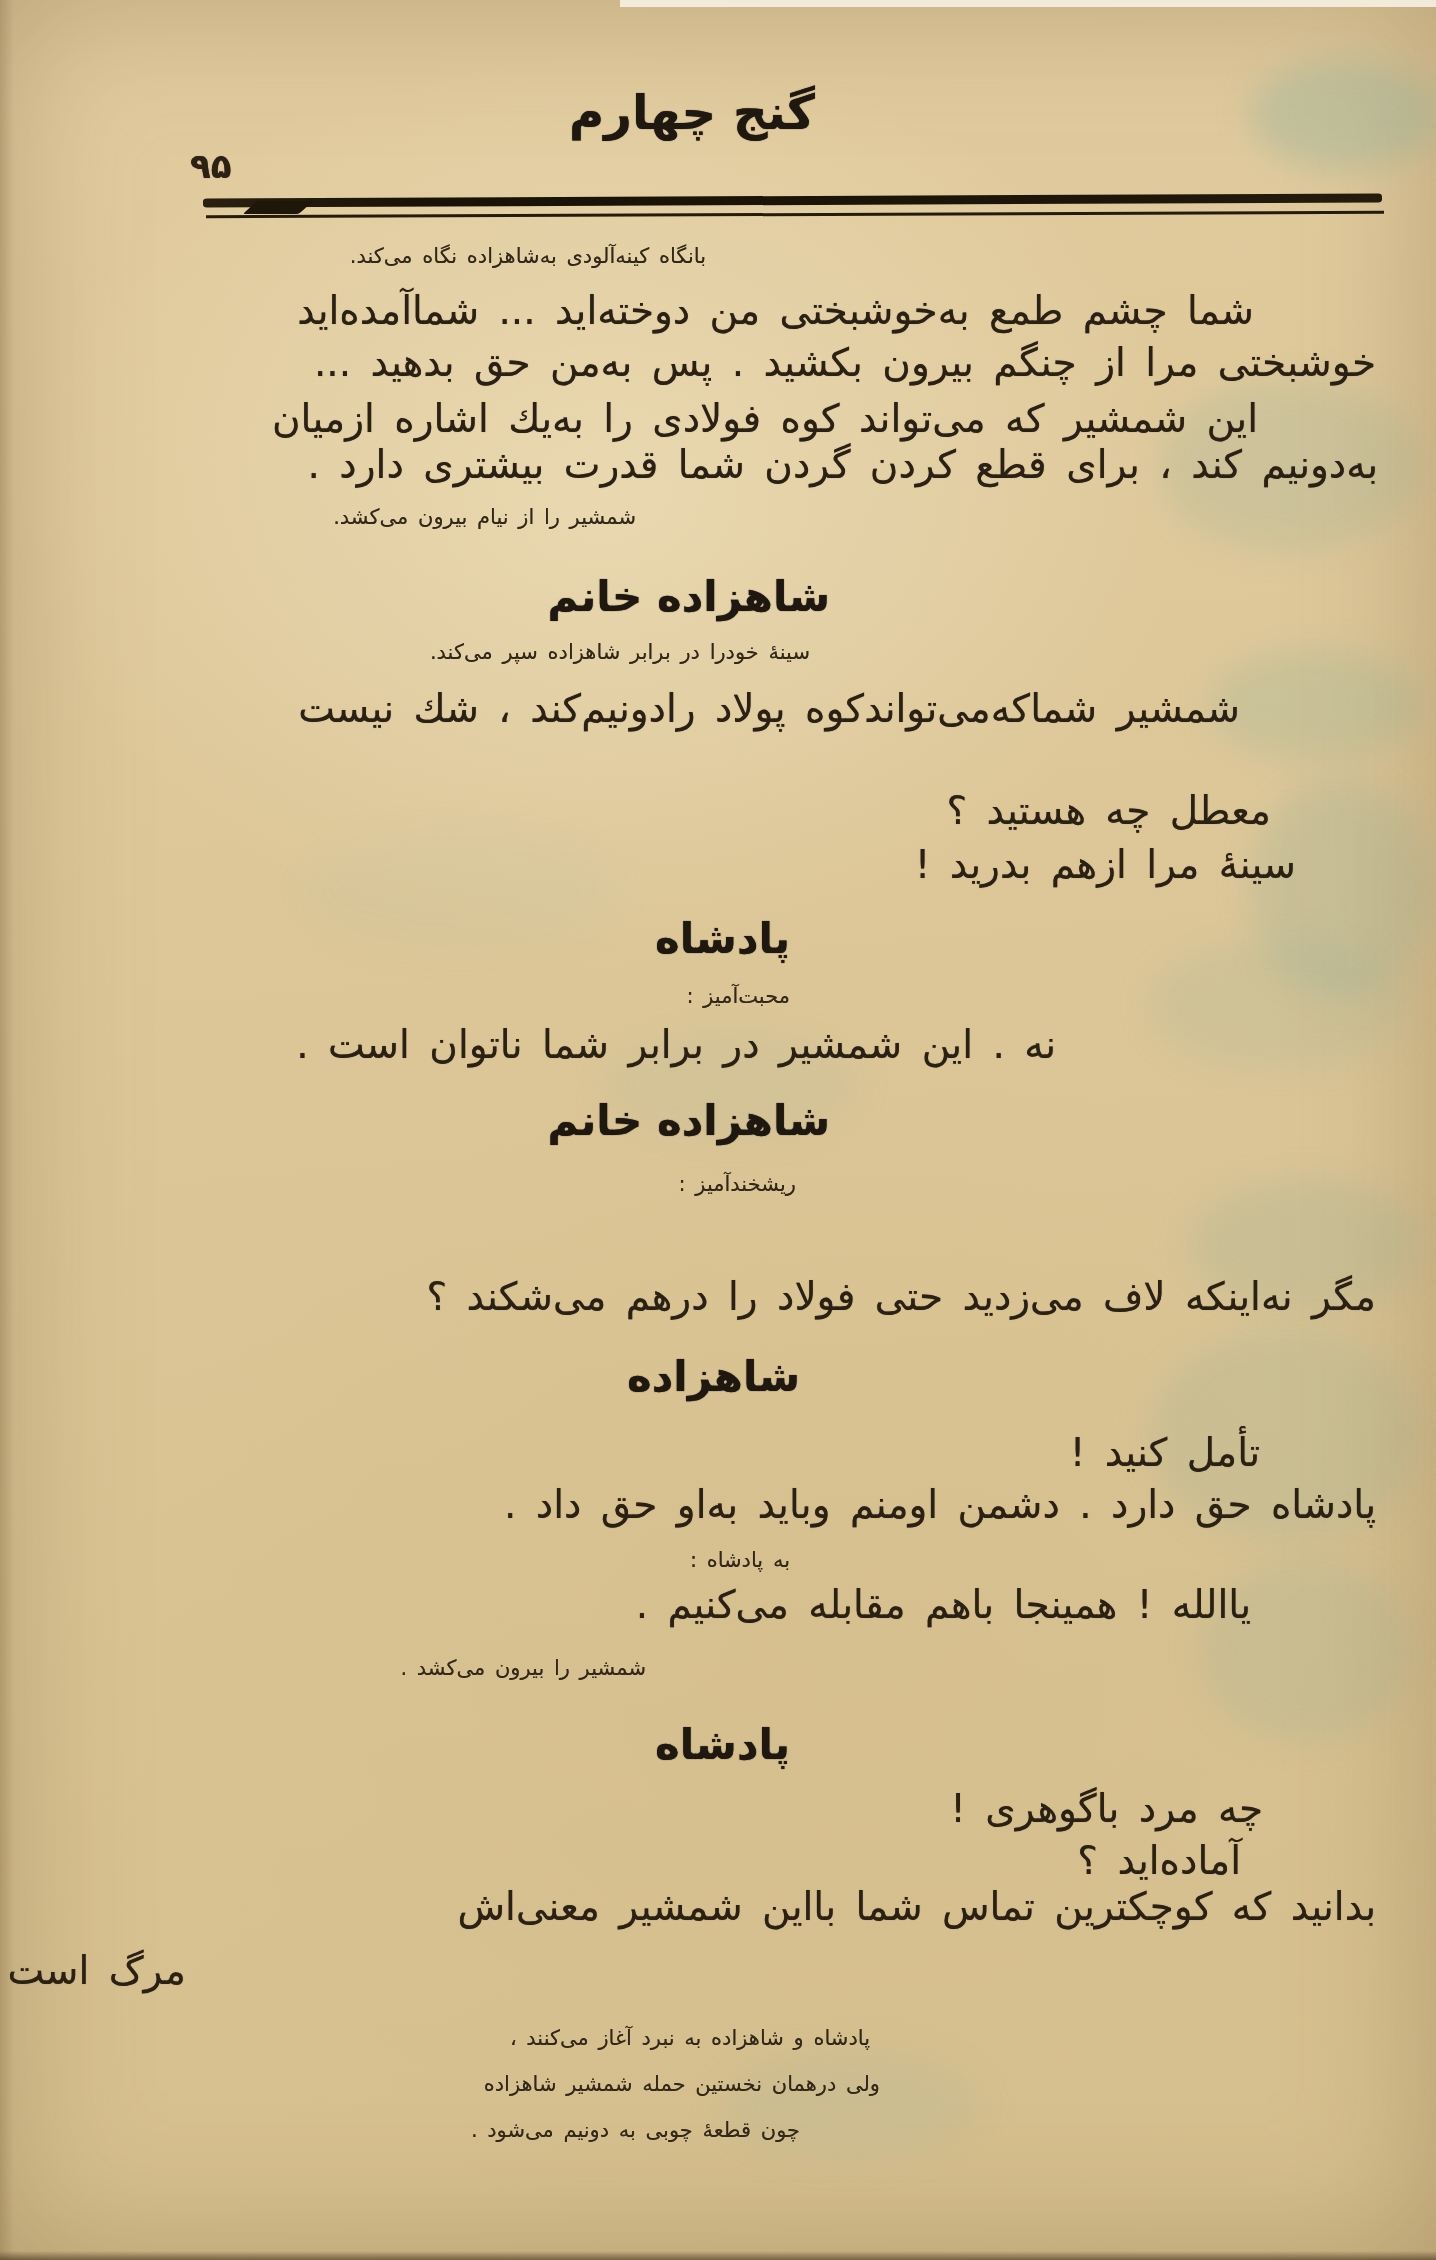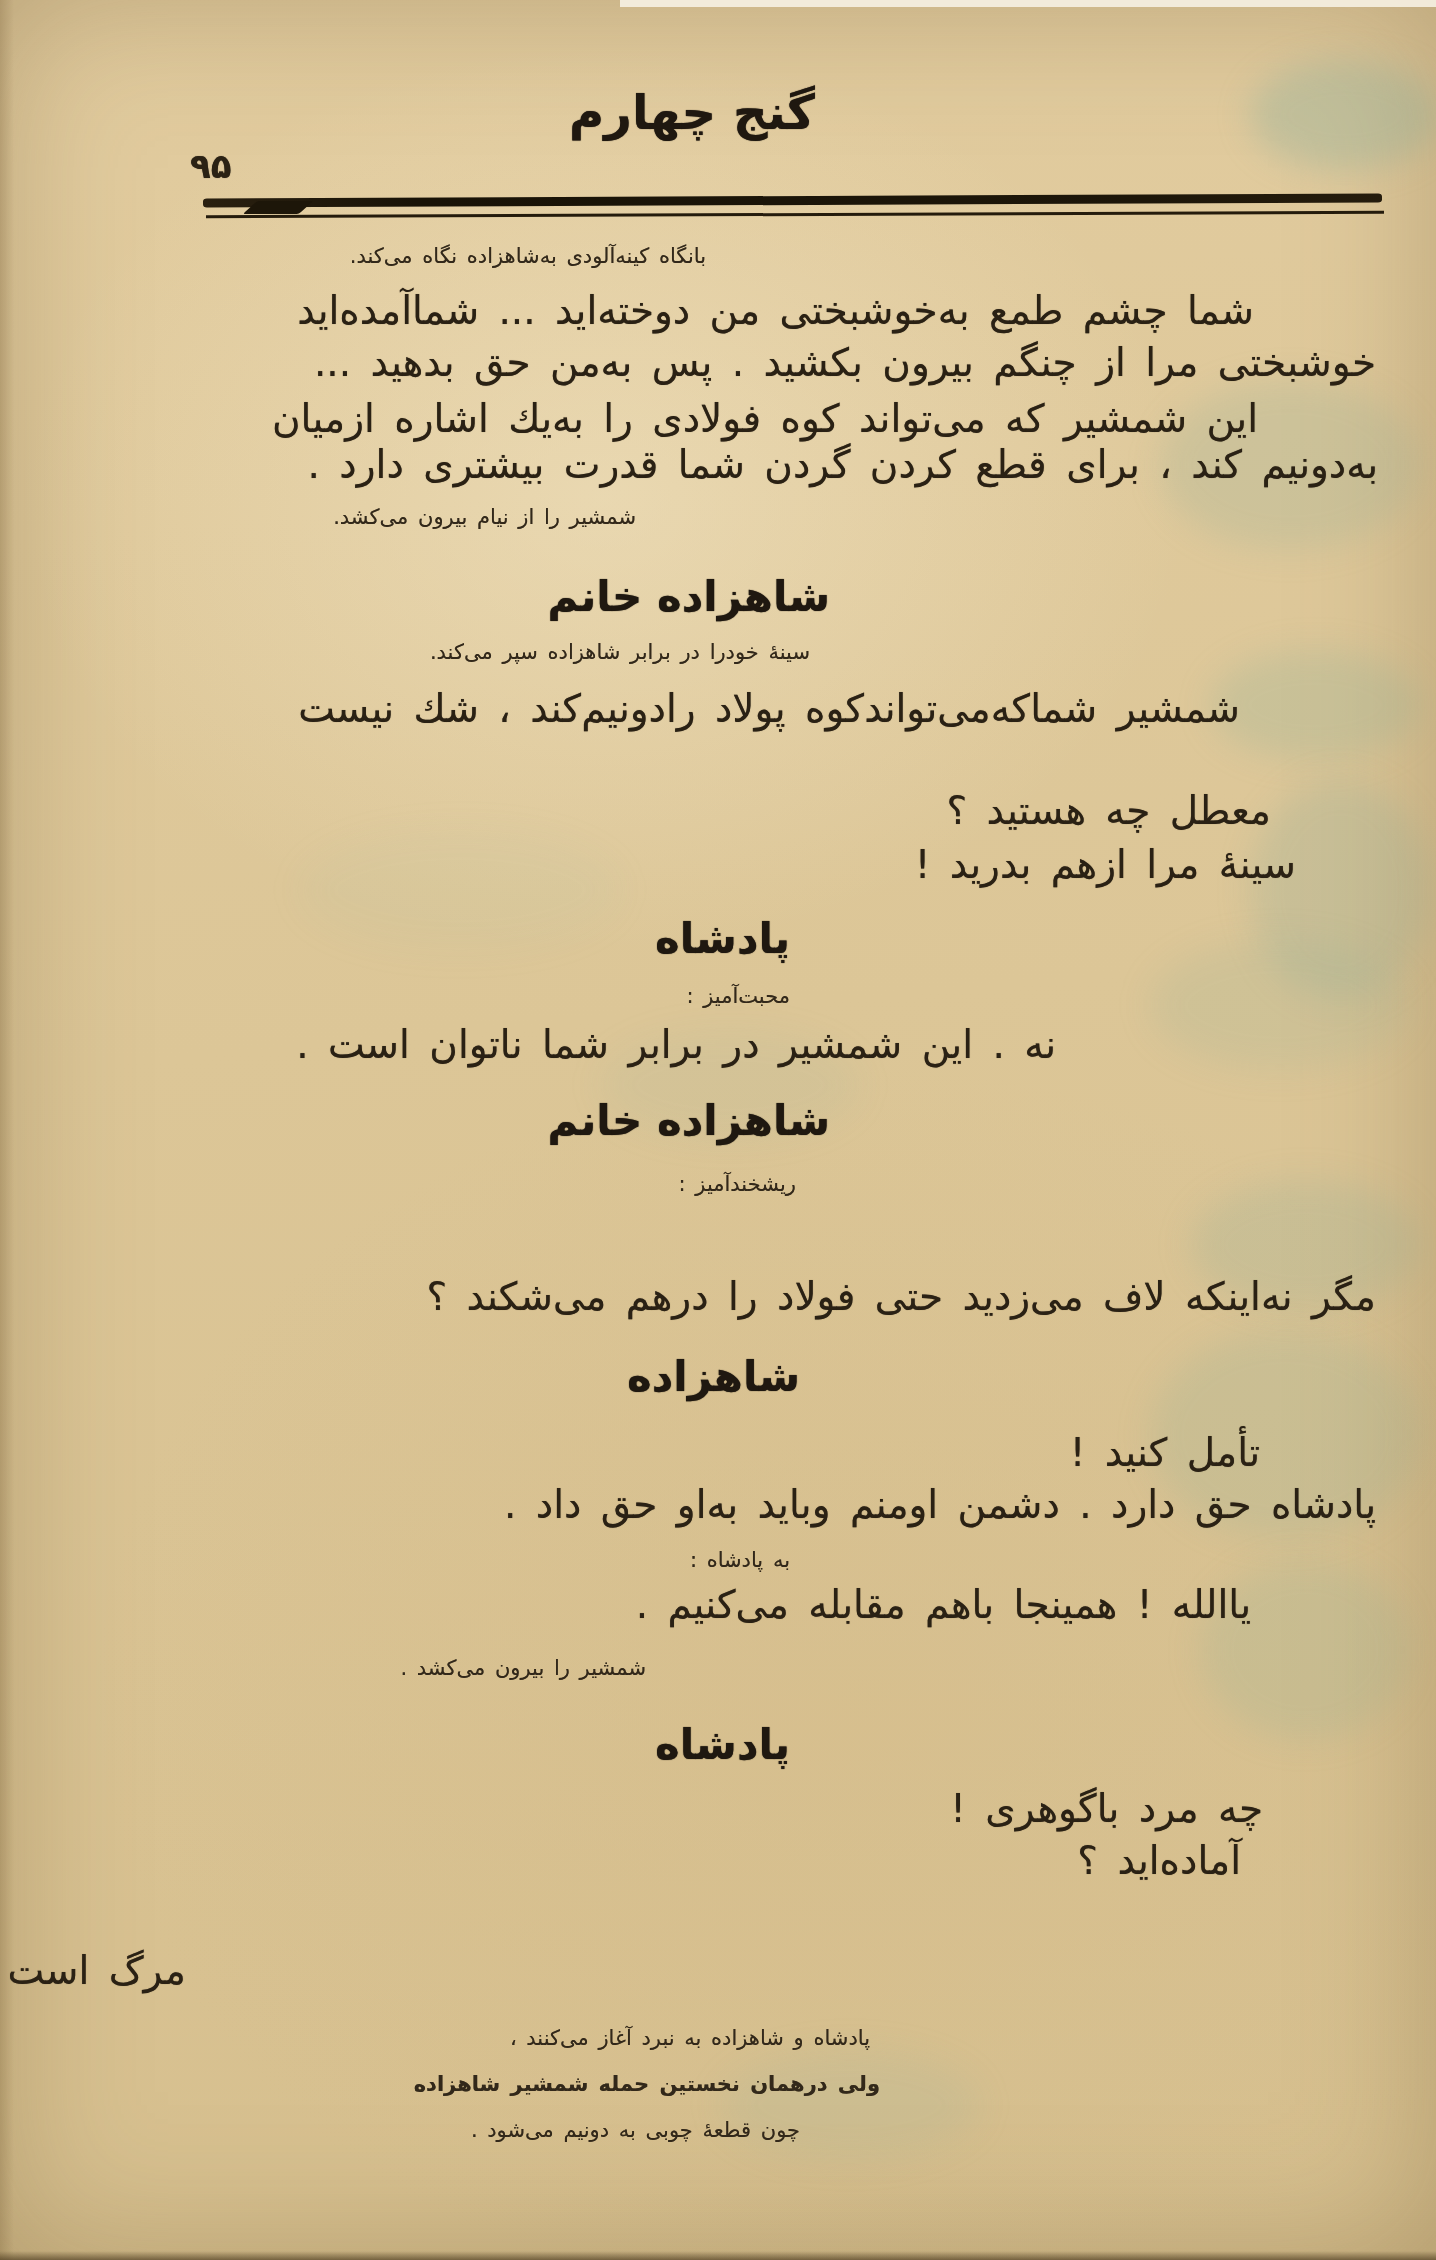--- a/index.html
+++ b/index.html
@@ -125,20 +125,21 @@
   <div class="abs head" style="top:1352px;right:636px;">شاهزاده</div>
   <div class="abs dlg" style="top:1430px;right:176px;">تأمل کنید !</div>
   <div class="abs dlg" style="top:1482px;right:60px;">پادشاه حق دارد . دشمن اومنم وباید به‌او حق داد .</div>
   <div class="abs dir" style="top:1548px;right:646px;">به پادشاه :</div>
   <div class="abs dlg" style="top:1582px;right:185px;">یاالله ! همینجا باهم مقابله می‌کنیم .</div>
   <div class="abs dir" style="top:1656px;right:790px;">شمشیر را بیرون می‌کشد .</div>
 
   <div class="abs head" style="top:1720px;right:646px;">پادشاه</div>
   <div class="abs dlg" style="top:1786px;right:173px;">چه مرد باگوهری !</div>
   <div class="abs dlg" style="top:1838px;right:195px;">آماده‌اید ؟</div>
+  <div class="abs dlg" style="top:1884px;right:60px;">بدانید که کوچکترین تماس شما بااین شمشیر معنی‌اش</div>
   <div class="abs dlg" style="top:1948px;right:1250px;">مرگ است .</div>
 
   <div class="abs dir" style="top:2026px;right:566px;">پادشاه و شاهزاده به نبرد آغاز می‌کنند ،</div>
-  <div class="abs dir" style="top:2072px;right:556px;font-weight:bold;">ولی درهمان نخستین حمله شمشیر شاهزاده</div>
+  <div class="abs dir" style="top:2072px;right:556px;">ولی درهمان نخستین حمله شمشیر شاهزاده</div>
   <div class="abs dir" style="top:2118px;right:636px;">چون قطعهٔ چوبی به دونیم می‌شود .</div>
 
   <div class="edge-bottom"></div>
 </div>
 
 </body></html>

